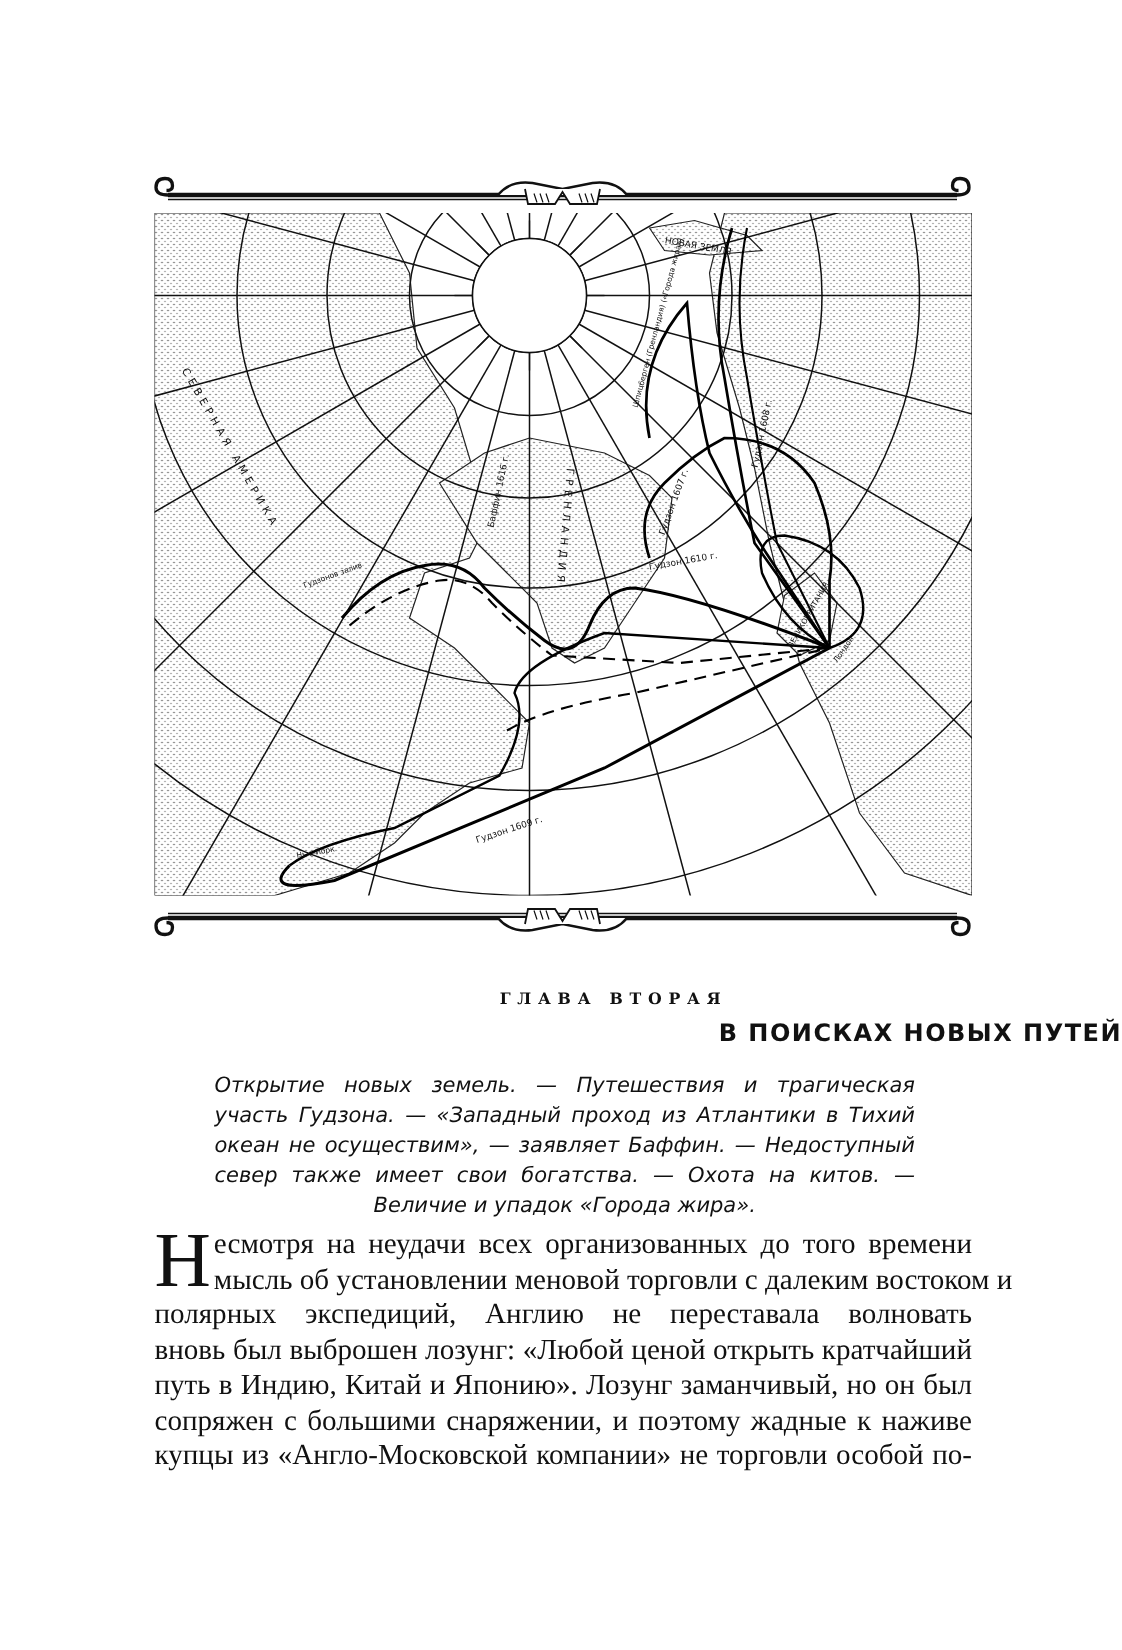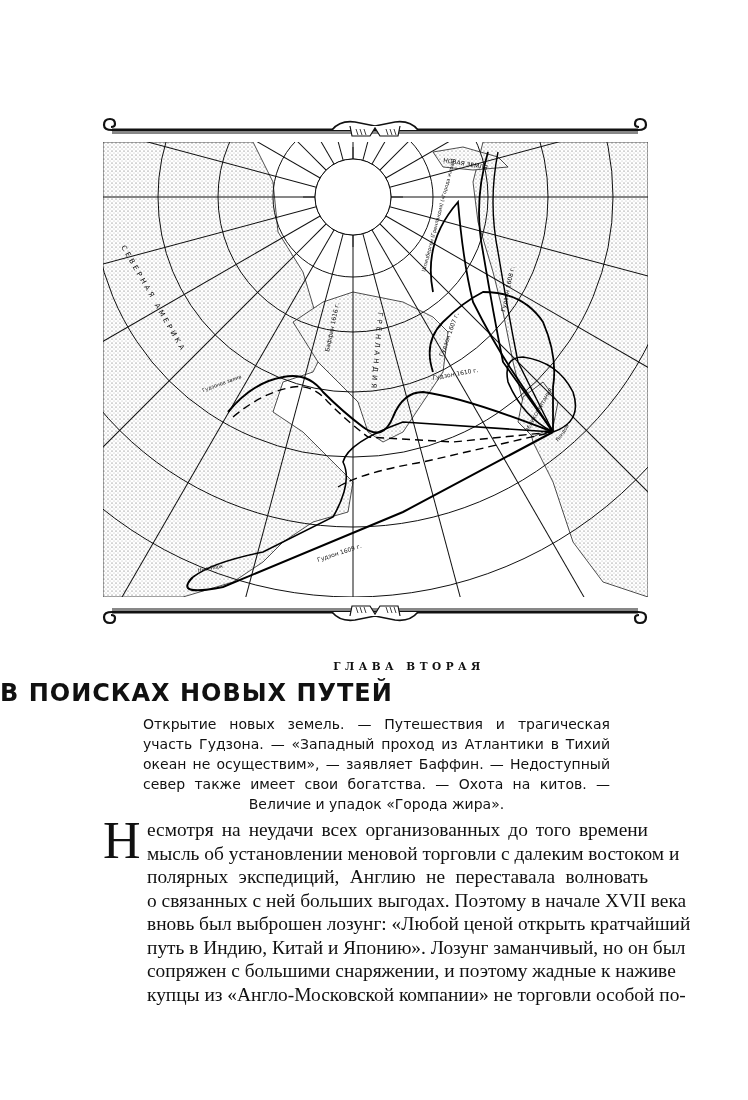--- a/index.html
+++ b/index.html
@@ -10,34 +10,34 @@
   .ornament.top { top: 112px; }
   .ornament.bottom { top: 600px; }
 
   .map { position: absolute; left: 103px; top: 142px; width: 545px; height: 455px; }
 
   .chapter-label {
     position: absolute; left: 0; width: 736px; top: 660px; text-align: center;
     font-family: "DejaVu Serif", serif; font-size: 10.5px; font-weight: bold; letter-spacing: 4.5px; padding-left: 41px;
   }
   .chapter-title {
-    position: absolute; left: 0; width: 748px; top: 679px; text-align: left;
-    font-family: "DejaVu Sans", sans-serif; font-size: 24px; font-weight: bold; letter-spacing: 1px;
+    position: absolute; left: 0; width: 748px; top: 679px; text-align: right;
+    font-family: "DejaVu Sans", sans-serif; font-size: 16px; font-weight: bold; letter-spacing: 1px;
   }
   .summary {
     position: absolute; left: 143px; width: 467px; top: 714px;
-    font-family: "DejaVu Sans", sans-serif; font-size: 14px; line-height: 20px;
+    font-family: "DejaVu Sans", sans-serif; font-style: italic; font-size: 14px; line-height: 20px;
     text-align: justify; text-align-last: center;
   }
   .body-text {
     position: absolute; left: 103px; width: 545px; top: 818px;
     font-family: "Liberation Serif", serif; font-size: 19.4px; line-height: 23.5px;
     text-align: justify;
   }
-  .body-text .line { display: block; text-align: justify; text-align-last: justify; white-space: nowrap; margin-left: 44px; }
+  .body-text .line { display: block; text-align: justify; text-align-last: justify; white-space: nowrap; }
   .dropcap {
     float: left; font-family: "Liberation Serif", serif; font-size: 52px; line-height: 42px;
     margin-top: 2px; margin-right: 2px; height: 44px;
   }
 </style>
 </head>
 <body>
 
 <div class="page">
 
@@ -161,20 +161,19 @@
   <div class="chapter-label">ГЛАВА ВТОРАЯ</div>
   <div class="chapter-title">В ПОИСКАХ НОВЫХ ПУТЕЙ</div>
 
   <div class="summary">Открытие новых земель. — Путешествия и трагическая участь Гудзона. — «Западный проход из Атлантики в Тихий океан не осуществим», — заявляет Баффин. — Недоступный север также имеет свои богатства. — Охота на китов. — Величие и упадок «Города жира».</div>
 
   <div class="body-text">
     <span class="dropcap">Н</span>
     <span class="line">есмотря на неудачи всех организованных до того времени</span>
     <span class="line">мысль об установлении меновой торговли с далеким востоком и</span>
     <span class="line">полярных экспедиций, Англию не переставала волновать</span>
-    <span class="line">о связанных с ней больших выгодах. Поэтому в начале XVII века</span>
     <span class="line">вновь был выброшен лозунг: «Любой ценой открыть кратчайший</span>
     <span class="line">путь в Индию, Китай и Японию». Лозунг заманчивый, но он был</span>
     <span class="line">сопряжен с большими снаряжении, и поэтому жадные к наживе</span>
     <span class="line">купцы из «Англо-Московской компании» не торговли особой по-</span>
   </div>
 
 </div>
 
 </body></html>

